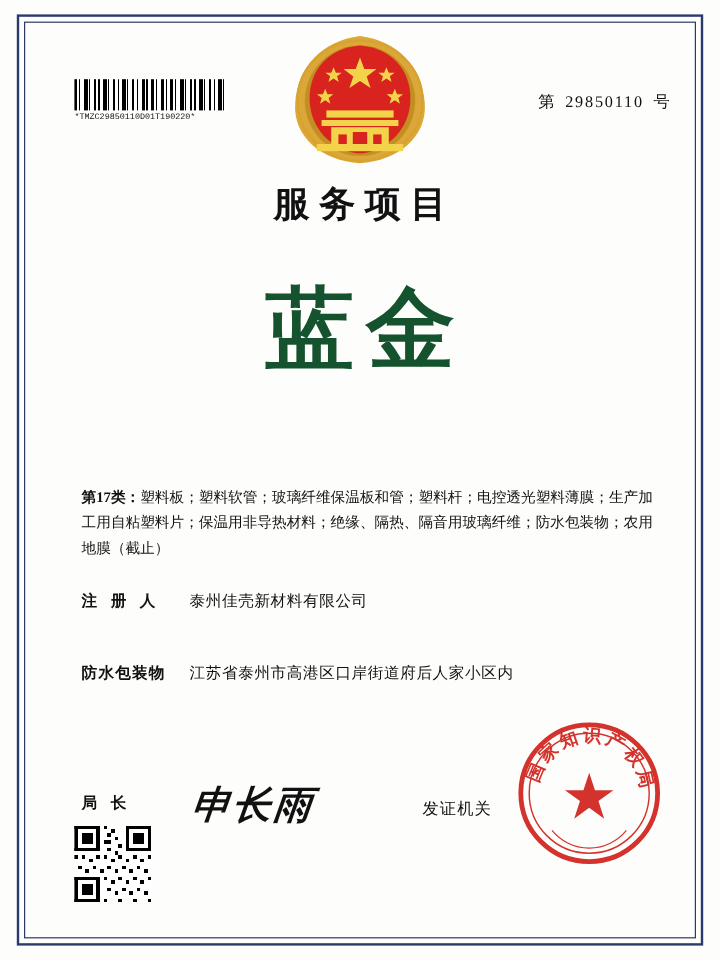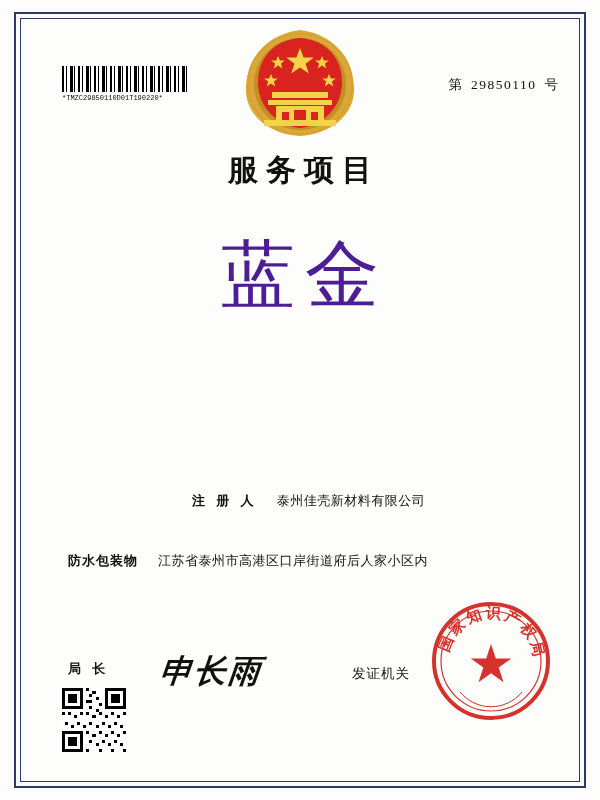--- a/index.html
+++ b/index.html
@@ -104,23 +104,23 @@
   }
 
   
   .mark {
     position: absolute;
     left: 0; right: 0;
     top: 232px;
     text-align: center;
     font-family: "DejaVu Serif", serif;
     font-size: 74px;
-    font-weight: normal;
+    font-weight: bold;
     letter-spacing: 10px;
-    color: #4c1d95;
+    color: #14532d;
     text-indent: 10px;
     line-height: 1.15;
   }
 
   
   .field {
     position: absolute;
     left: 68px;
     right: 56px;
     font-size: 13px;
@@ -137,21 +137,20 @@
     font-size: 12.2px;
     line-height: 1.75;
     text-align: justify;
   }
   .goods-body .cls {
     font-weight: bold;
   }
 
   .row-reg {
     top: 492px;
-    text-align: center;
   }
   .row-addr {
     top: 552px;
   }
   .row-date {
     top: 628px;
   }
   .row-chief {
     top: 660px;
   }
@@ -280,20 +279,23 @@
       <rect x="56" y="88" width="12" height="10"></rect>
       <rect x="44" y="90" width="7" height="8"></rect>
       <rect x="73" y="90" width="7" height="8"></rect>
     </g>
   </svg>
 
   <div class="cert-title">服务项目</div>
 
   <div class="mark">蓝金</div>
 
+  <div class="field goods-body">
+    <span class="cls">第17类：</span><span>塑料板；塑料软管；玻璃纤维保温板和管；塑料杆；电控透光塑料薄膜；生产加工用自粘塑料片；保温用非导热材料；绝缘、隔热、隔音用玻璃纤维；防水包装物；农用地膜（截止）</span>
+  </div>
 
   <div class="field row-reg">
     <span class="inline-label w-reg">注 册 人</span><span class="inline-value">泰州佳壳新材料有限公司</span>
   </div>
 
   <div class="field row-addr">
     <span class="inline-label w-addr">防水包装物</span><span class="inline-value">江苏省泰州市高港区口岸街道府后人家小区内</span>
   </div>
 
 

